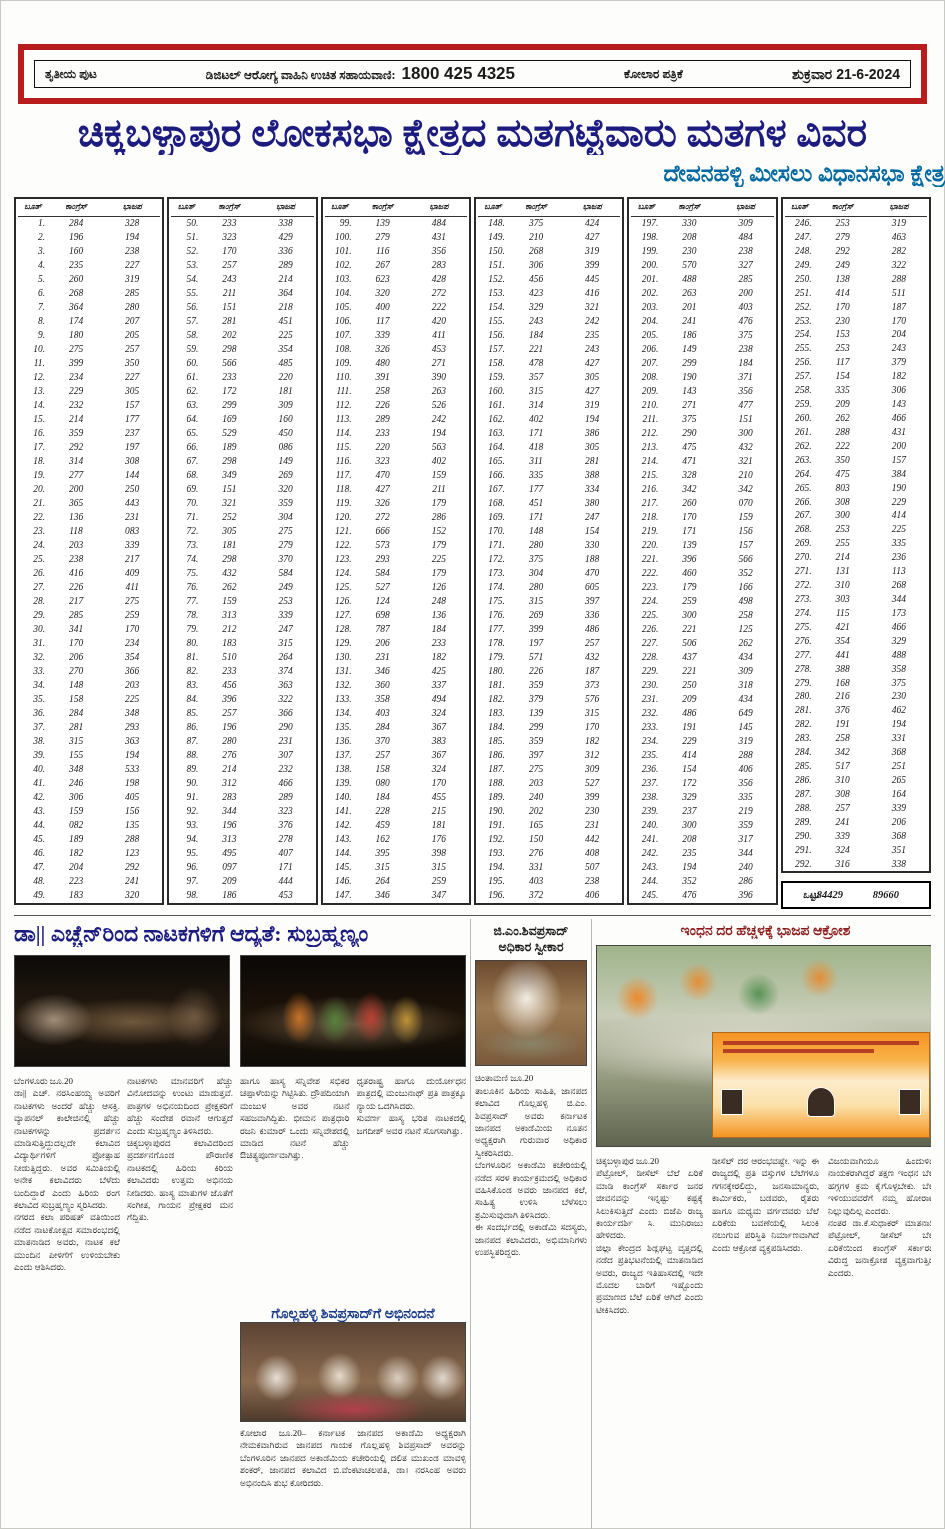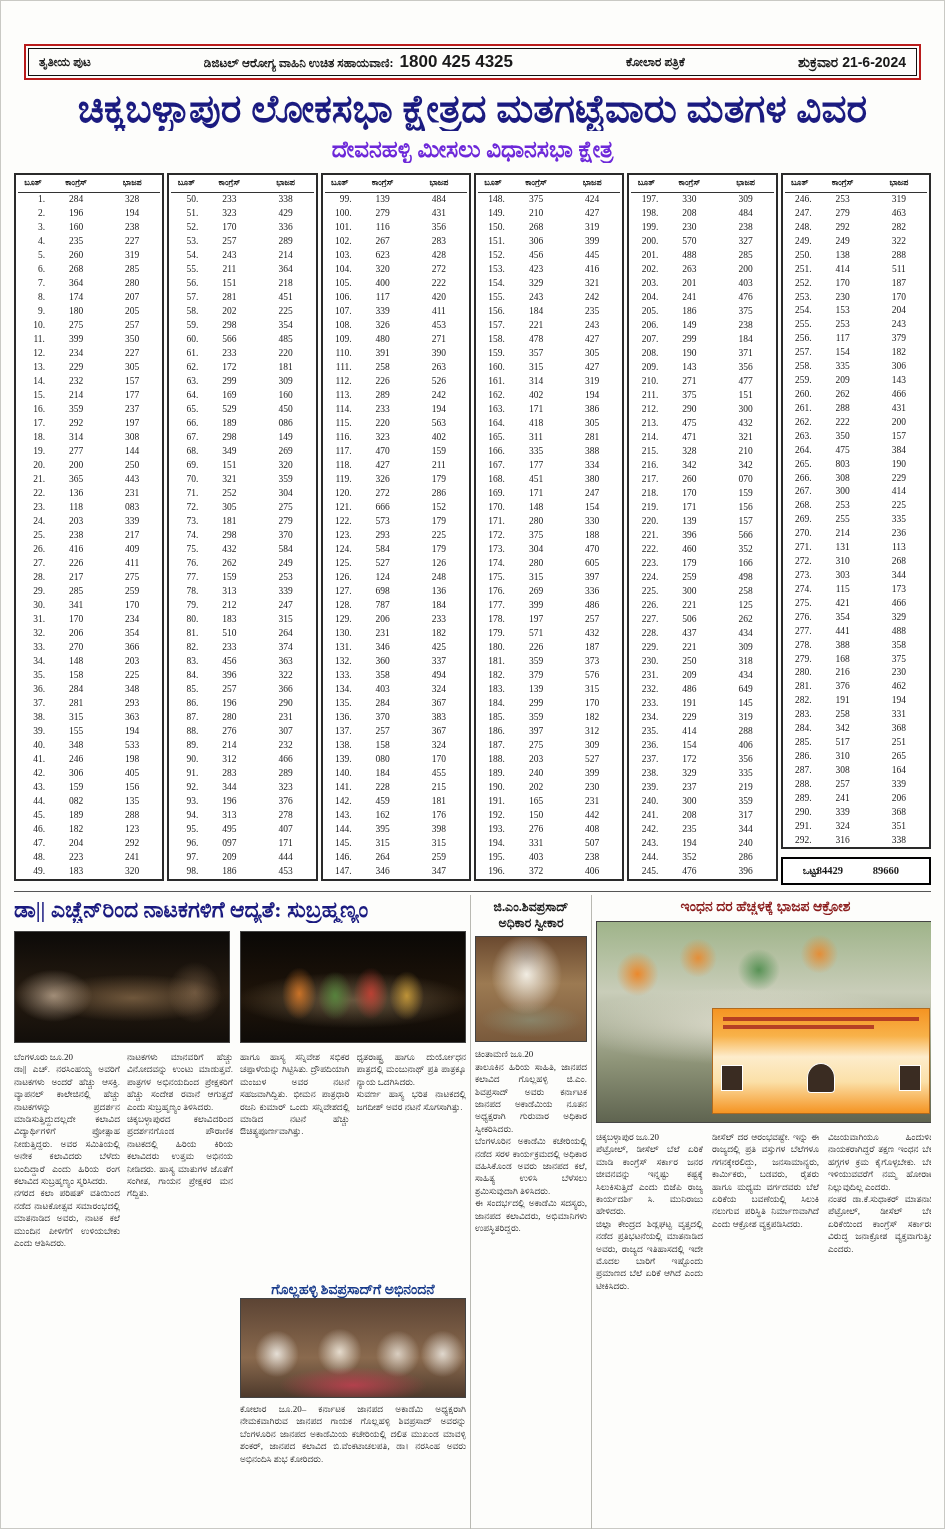--- a/index.html
+++ b/index.html
@@ -1,32 +1,32 @@
 <!DOCTYPE html>
 <html><head>
 <meta charset="utf-8">
 <style>
   html,body{margin:0;padding:0;background:#d8d8d4;}
   .page{position:relative;width:945px;height:1529px;background:#fdfdfb;margin:0 auto;overflow:hidden;
         font-family:"Liberation Serif","DejaVu Serif",serif;color:#1a1a1a;
         box-shadow:inset 0 0 0 1px #c9c9c4;}
   
-  .mast-outer{margin:44px 24px 0;border:2px solid #b91c1c;padding:2px;}
+  .mast-outer{margin:44px 18px 0;border:6px solid #b91c1c;padding:10px;}
   .mast{border:1px solid #101010;height:26px;display:flex;align-items:center;justify-content:space-between;
         padding:0 10px;font-weight:bold;font-size:12px;}
   .mast .helpline{display:flex;align-items:baseline;gap:6px;}
   .mast .phone{font-size:17px;font-family:"Liberation Sans","DejaVu Sans",sans-serif;font-weight:bold;}
   .mast .date{font-size:14px;font-family:"Liberation Sans","DejaVu Sans",sans-serif;}
   
   .headline{margin:8px 10px 0;text-align:center;color:#1b1b80;font-size:39px;font-weight:bold;
             white-space:nowrap;overflow:hidden;line-height:1.1;}
-  .subheadline{margin-top:6px;text-align:center;color:#6d28d9;font-size:23px;font-weight:bold;
+  .subheadline{margin-top:6px;text-align:right;color:#0369a1;font-size:23px;font-weight:bold;
                white-space:nowrap;overflow:hidden;}
   
-  .vote-table{display:flex;gap:3px;margin:10px 14px 0;}
+  .vote-table{display:flex;gap:3px;margin:10px 14px 0;font-style:italic;}
   .tcol{flex:1;display:flex;flex-direction:column;min-width:0;}
   .tgroup{border:2px solid #2a2a2a;height:704px;display:flex;flex-direction:column;padding:0 2px;background:#fff;}
   .tgroup.short{height:672px;}
   .trow{display:grid;grid-template-columns:30px 1fr 1fr;align-items:center;font-size:9.5px;line-height:1;}
   .trow span{overflow:hidden;white-space:nowrap;}
   .thead{height:17px;border-bottom:1px solid #333;font-weight:bold;font-size:8px;flex:none;}
   .thead span{text-align:center;}
   .tbody{flex:1;display:flex;flex-direction:column;}
   .tbody .trow{flex:1;}
   .bc{text-align:right;padding-right:3px;}

